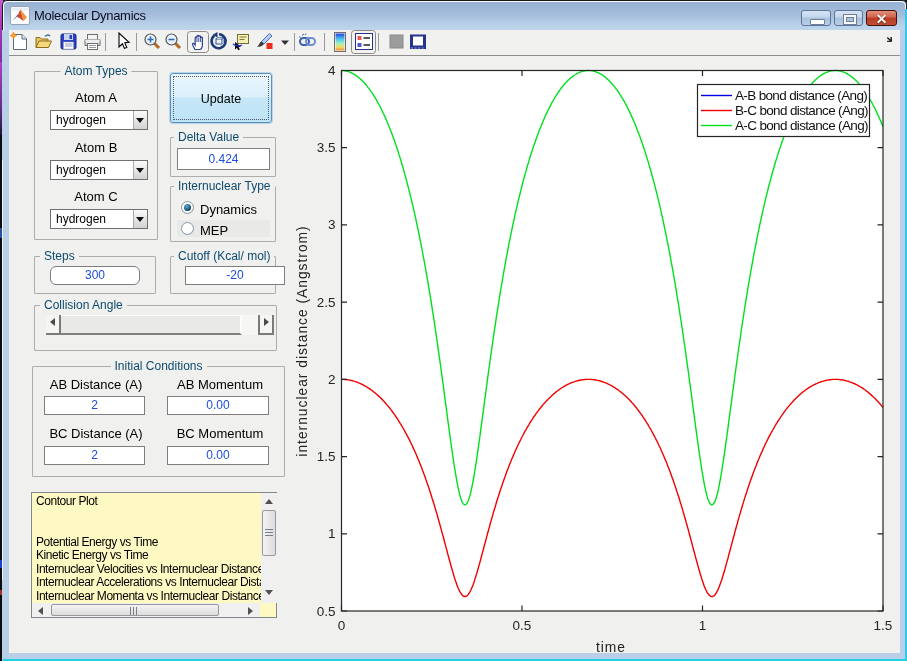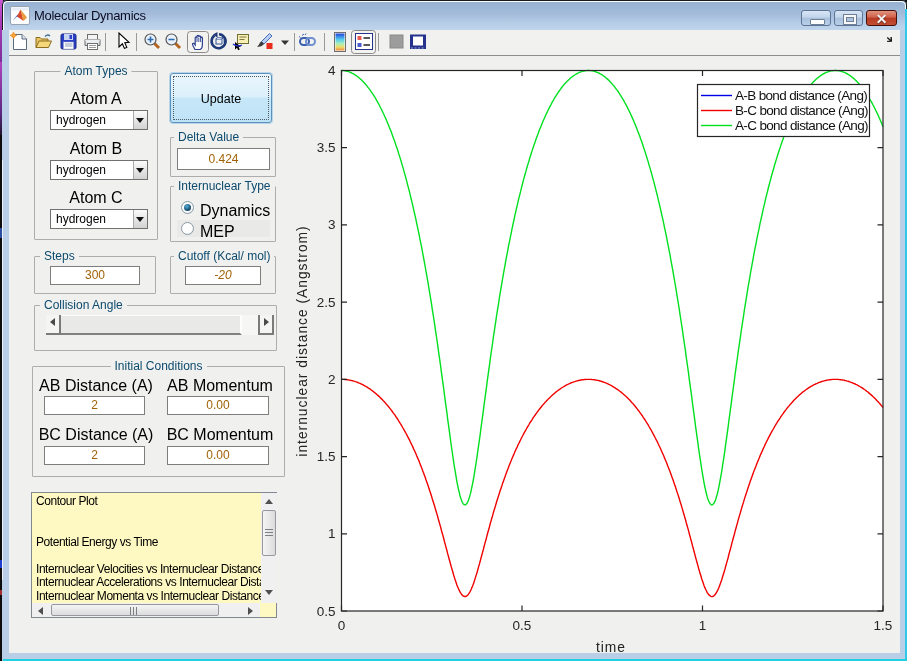--- a/index.html
+++ b/index.html
@@ -30,22 +30,22 @@
 
 #frameL{left:3px;top:30px;width:6px;height:631px;background:#b9cfe8;}
 #frameR{left:900px;top:30px;width:5px;height:631px;background:#b9cfe8;}
 #frameB{left:3px;top:653px;width:902px;height:8px;background:#b9cfe8;}
 #whiteL{left:2px;top:160px;width:1px;height:420px;background:#eef2f6;}
 #cyanR{left:905px;top:9px;width:2px;height:652px;background:#2fc9ea;}
 #cyanB{left:3px;top:659px;width:904px;height:2px;background:#22d0e2;}
 
 .panel{position:absolute;border:1px solid #adadad;border-radius:1px;box-sizing:border-box;}
 .ptitle{position:absolute;top:-8px;background:#f0f0ee;font-size:12px;color:#0c4a6e;padding:0 4px;line-height:14px;white-space:nowrap;}
-.lbl{position:absolute;font-size:16px;color:#000;white-space:nowrap;}
-.edit{position:absolute;background:#fff;border:1px solid #7e7e7e;box-sizing:border-box;font-size:12px;text-align:center;color:#a16207;}
+.lbl{position:absolute;font-size:13px;color:#000;white-space:nowrap;}
+.edit{position:absolute;background:#fff;border:1px solid #7e7e7e;box-sizing:border-box;font-size:12px;text-align:center;color:#1d4ed8;}
 
 .dd{position:absolute;width:98px;height:20px;background:#fff;border:1px solid #707070;box-sizing:border-box;}
 .dd .txt{position:absolute;left:5px;top:2px;font-size:12px;}
 .dd .btn{position:absolute;right:0px;top:0px;width:14px;height:18px;background:linear-gradient(180deg,#fbfbfb,#d2d2d2);border-left:1px solid #aaa;box-sizing:border-box;}
 .dd .btn:after{content:"";position:absolute;left:2px;top:7px;border-left:4.5px solid transparent;border-right:4.5px solid transparent;border-top:5px solid #111;}
 
 .radio{position:absolute;width:13px;height:13px;border-radius:50%;background:radial-gradient(circle at 40% 35%,#fefefe 55%,#dbe4ea);border:1px solid #8a9aa6;box-sizing:border-box;}
 .radio.sel:after{content:"";position:absolute;left:2px;top:2px;width:7px;height:7px;border-radius:50%;background:radial-gradient(circle at 38% 32%,#4b9cc2 15%,#0e3f60 72%);}
 
 #update{left:170px;top:73px;width:102px;height:50px;border:1px solid #5b91bc;border-radius:3px;background:linear-gradient(180deg,#eaf6fd 0%,#dcf0fb 47%,#c6e7f8 51%,#bfe3f6 100%);box-sizing:border-box;box-shadow:0 0 0 1px #b8d5e9;}
@@ -262,26 +262,26 @@
 </div>
 <div class="abs" style="left:177px;top:220px;width:93px;height:17px;background:#e9e9e7;"></div>
 <div class="radio sel" style="left:181px;top:201px;"></div>
 <div class="lbl" style="left:200px;top:202px;">Dynamics</div>
 <div class="radio" style="left:181px;top:222px;"></div>
 <div class="lbl" style="left:200px;top:223px;">MEP</div>
 
 <div class="panel" style="left:34px;top:256px;width:122px;height:38px;">
   <div class="ptitle" style="left:5px;">Steps</div>
 </div>
-<div class="edit" style="left:50px;top:266px;width:90px;height:19px;line-height:17px;">300</div>
+<div class="edit" style="left:50px;top:266px;width:90px;height:19px;line-height:17px;border-radius:6px;">300</div>
 
 <div class="panel" style="left:170px;top:256px;width:106px;height:38px;">
   <div class="ptitle" style="left:3px;">Cutoff (Kcal/ mol)</div>
 </div>
-<div class="edit" style="left:185px;top:266px;width:76px;height:19px;line-height:17px;font-style:italic;">-20</div>
+<div class="edit" style="left:185px;top:266px;width:100px;height:19px;line-height:17px;">-20</div>
 
 <div class="panel" style="left:34px;top:305px;width:243px;height:46px;">
   <div class="ptitle" style="left:5px;">Collision Angle</div>
 </div>
 
 <div class="abs" style="left:46px;top:315px;width:15px;height:20px;background:#f5f5f3;border-right:2px solid #7b7b7b;border-bottom:2px solid #7b7b7b;box-sizing:border-box;"></div>
 <div class="arr" style="left:50px;top:318px;border-top:4.5px solid transparent;border-bottom:4.5px solid transparent;border-right:5.5px solid #4a4a4a;"></div>
 <div class="abs" style="left:61px;top:315px;width:181px;height:20px;background:#e9e9e7;border-top:1px solid #fdfdfd;border-right:2px solid #fdfdfd;border-bottom:2px solid #818181;box-sizing:border-box;"></div>
 <div class="abs" style="left:242px;top:315px;width:16px;height:20px;background:#f6f6f4;"></div>
 <div class="abs" style="left:258px;top:315px;width:16px;height:20px;background:#f5f5f3;border-left:2px solid #7b7b7b;border-bottom:2px solid #7b7b7b;border-right:2px solid #7b7b7b;box-sizing:border-box;"></div>
@@ -295,20 +295,21 @@
 <div class="edit" style="left:44px;top:396px;width:101px;height:19px;line-height:17px;">2</div>
 <div class="edit" style="left:167px;top:396px;width:102px;height:19px;line-height:17px;">0.00</div>
 <div class="lbl" style="left:96px;top:426px;transform:translateX(-50%);">BC Distance (A)</div>
 <div class="lbl" style="left:220px;top:426px;transform:translateX(-50%);">BC Momentum</div>
 <div class="edit" style="left:44px;top:446px;width:101px;height:19px;line-height:17px;">2</div>
 <div class="edit" style="left:167px;top:446px;width:102px;height:19px;line-height:17px;">0.00</div>
 
 <div class="abs" id="listbox">
   <div class="li" style="top:1px;">Contour Plot</div>
   <div class="li" style="top:42px;">Potential Energy vs Time</div>
+  <div class="li" style="top:55px;">Kinetic Energy vs Time</div>
   <div class="li" style="top:69px;">Internuclear Velocities vs Internuclear Distance</div>
   <div class="li" style="top:82px;">Internuclear Accelerations vs Internuclear Dista</div>
   <div class="li" style="top:96px;">Internuclear Momenta vs Internuclear Distance</div>
 </div>
 
 <div class="sb-track" style="left:261px;top:493px;width:16px;height:110px;"></div>
 <div class="arr" style="left:265px;top:499px;border-left:4px solid transparent;border-right:4px solid transparent;border-bottom:5px solid #505050;"></div>
 <div class="sb-thumb" style="left:262px;top:510px;width:14px;height:46px;"></div>
 <svg class="abs" style="left:263px;top:528px;" width="12" height="10">
     <path d="M2 1.5 H10 M2 4.5 H10 M2 7.5 H10" stroke="#7c7f84" stroke-width="1"></path>

